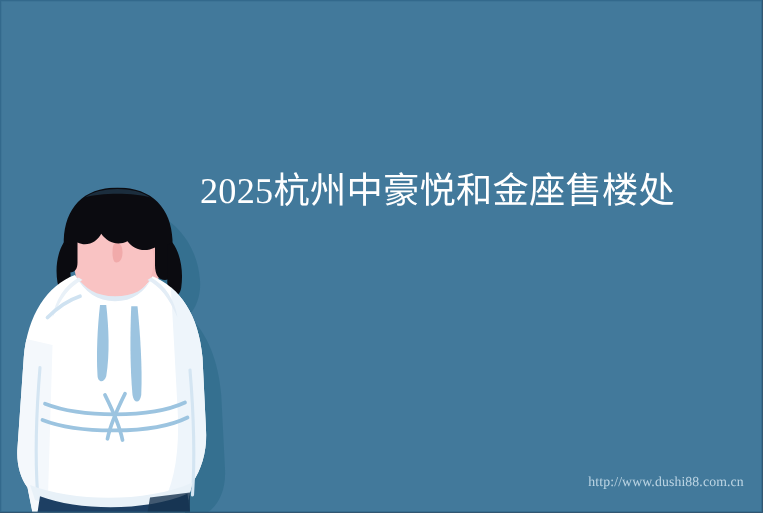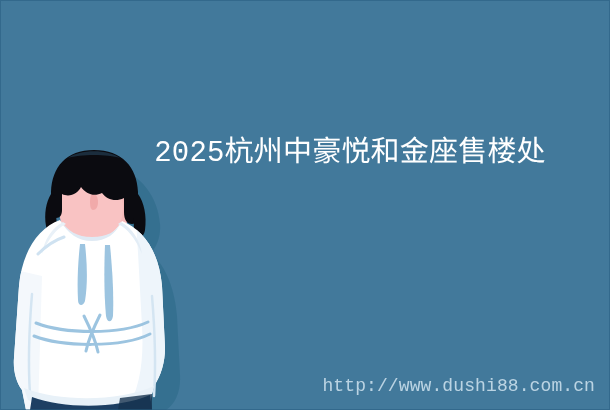--- a/index.html
+++ b/index.html
@@ -8,21 +8,21 @@
     padding: 0;
     background: #2c3e50;
   }
 
   #stage {
     position: relative;
     width: 610px;
     height: 410px;
     overflow: hidden;
     background: #42799b;
-    font-family: Liberation Mono, monospace;
+    font-family: Liberation Serif, serif;
     -webkit-font-smoothing: antialiased;
   }
 
   
   #stage-edge {
     position: absolute;
     inset: 0;
     pointer-events: none;
     box-shadow: inset 0 0 0 1px rgba(40,92,128,0.55);
     z-index: 40;
@@ -66,21 +66,21 @@
 
   
   
   
   #watermark {
     position: absolute;
     right: 15px;
     bottom: 17px;
     z-index: 30;
     color: rgba(214, 232, 243, 0.82);
-    font-size: 18px;
+    font-size: 11px;
     line-height: 14px;
     letter-spacing: 0.1px;
     font-weight: 400;
     white-space: nowrap;
     text-align: center;
   }
 </style>
 </head>
 <body>
 

